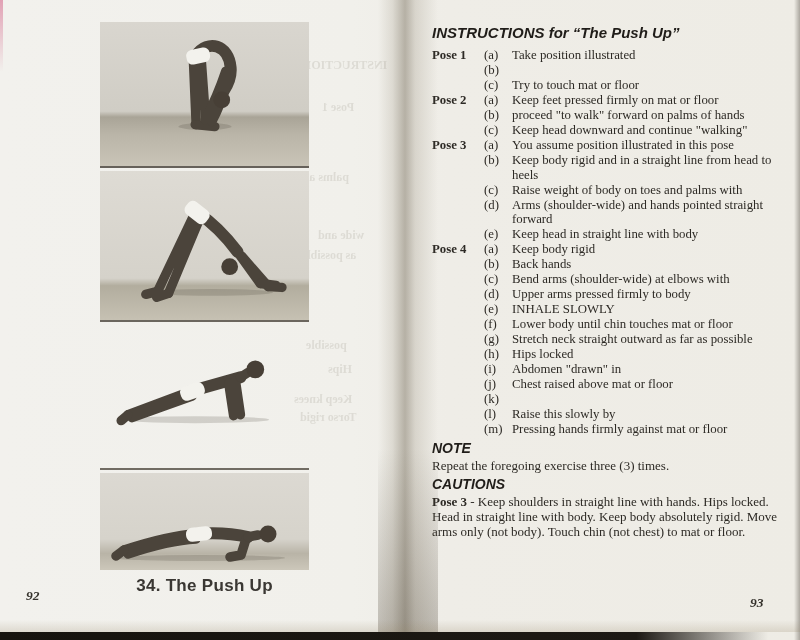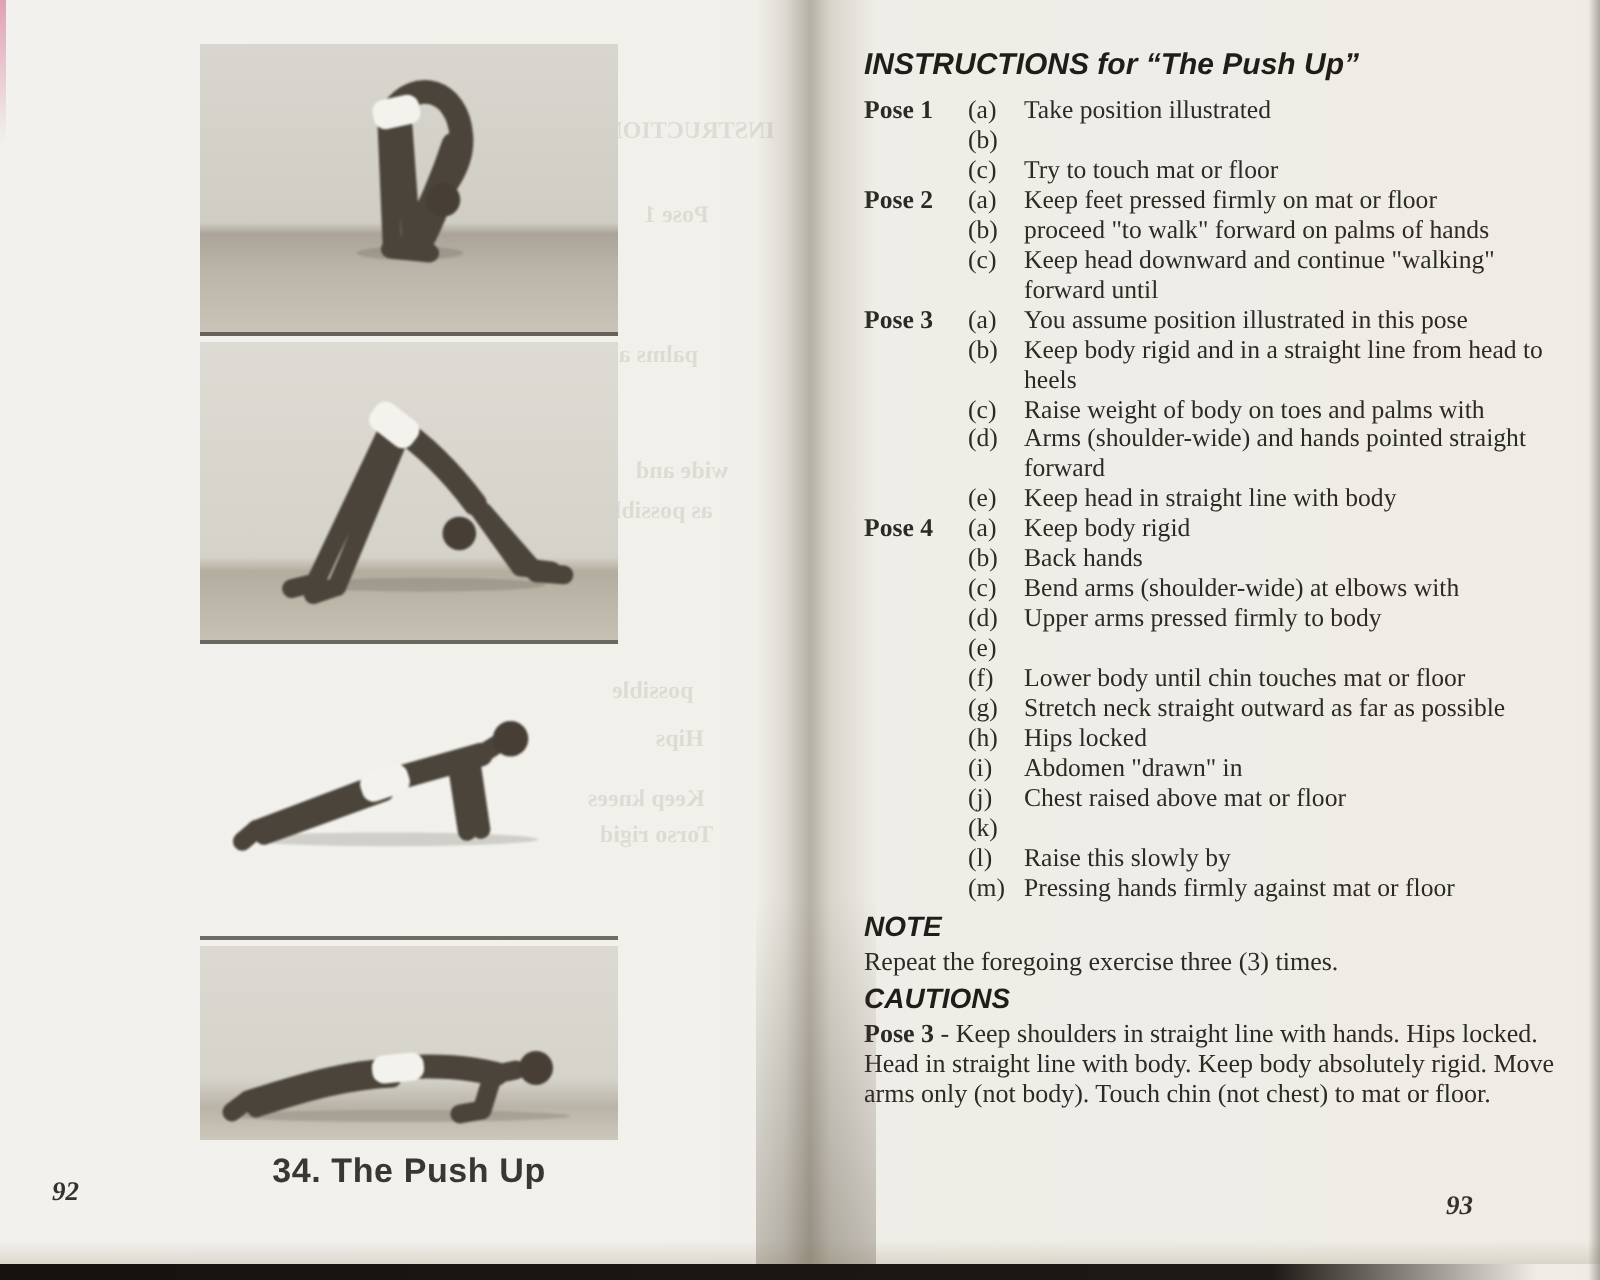--- a/index.html
+++ b/index.html
@@ -38,21 +38,21 @@
     background:linear-gradient(180deg,#dcd9d2 0%,#d6d3cb 68%,#b9b4a7 83%,#ccc7ba 100%);}
   .limb{fill:none;stroke:#4b443b;stroke-width:9.5;stroke-linecap:round;stroke-linejoin:round;}
   .trunk{fill:none;stroke:#4b443b;stroke-width:12;stroke-linecap:round;stroke-linejoin:round;}
   .head{fill:#473f36;stroke:none;}
   .shorts{fill:#f3f2ed;stroke:none;}
   .gshadow{fill:rgba(60,55,45,.18);stroke:none;}
   .caption{margin-top:6px;text-align:center;font-family:"Liberation Sans",sans-serif;
     font-weight:bold;font-size:17px;color:#3a3733;letter-spacing:.3px;}
   .pagenum{position:absolute;font-size:13.5px;font-weight:bold;color:#35322c;font-style:italic;}
   .pn-left{left:26px;top:588px;}
-  .pn-right{left:723px;top:595px;}
+  .pn-right{left:750px;top:595px;}
   
   .right-content{position:absolute;left:432px;top:24px;width:358px;}
   .heading{font-family:"Liberation Sans",sans-serif;font-style:italic;font-weight:bold;
     font-size:15px;color:#201d19;margin:0 0 7px 0;}
   .irows{display:block;}
   .irow{display:grid;grid-template-columns:52px 28px auto;line-height:14.95px;
     font-size:12.8px;white-space:nowrap;}
   .irow .pose{font-weight:bold;}
   .subhead{font-family:"Liberation Sans",sans-serif;font-style:italic;font-weight:bold;
     font-size:14px;color:#201d19;margin:3px 0 2px 0;}
@@ -170,21 +170,20 @@
 
           <div class="irow">
             <span class="pose"></span>
             <span class="letter">(c)</span>
             <span class="text">Keep head downward and continue "walking"</span>
           </div>
 
           <div class="irow">
             <span class="pose"></span>
             <span class="letter"></span>
-            <span class="text">forward until</span>
           </div>
 
           <div class="irow">
             <span class="pose">Pose 3</span>
             <span class="letter">(a)</span>
             <span class="text">You assume position illustrated in this pose</span>
           </div>
 
           <div class="irow">
             <span class="pose"></span>
@@ -242,20 +241,21 @@
 
           <div class="irow">
             <span class="pose"></span>
             <span class="letter">(d)</span>
             <span class="text">Upper arms pressed firmly to body</span>
           </div>
 
           <div class="irow">
             <span class="pose"></span>
             <span class="letter">(e)</span>
+            <span class="text">INHALE SLOWLY</span>
           </div>
 
           <div class="irow">
             <span class="pose"></span>
             <span class="letter">(f)</span>
             <span class="text">Lower body until chin touches mat or floor</span>
           </div>
 
           <div class="irow">
             <span class="pose"></span>

